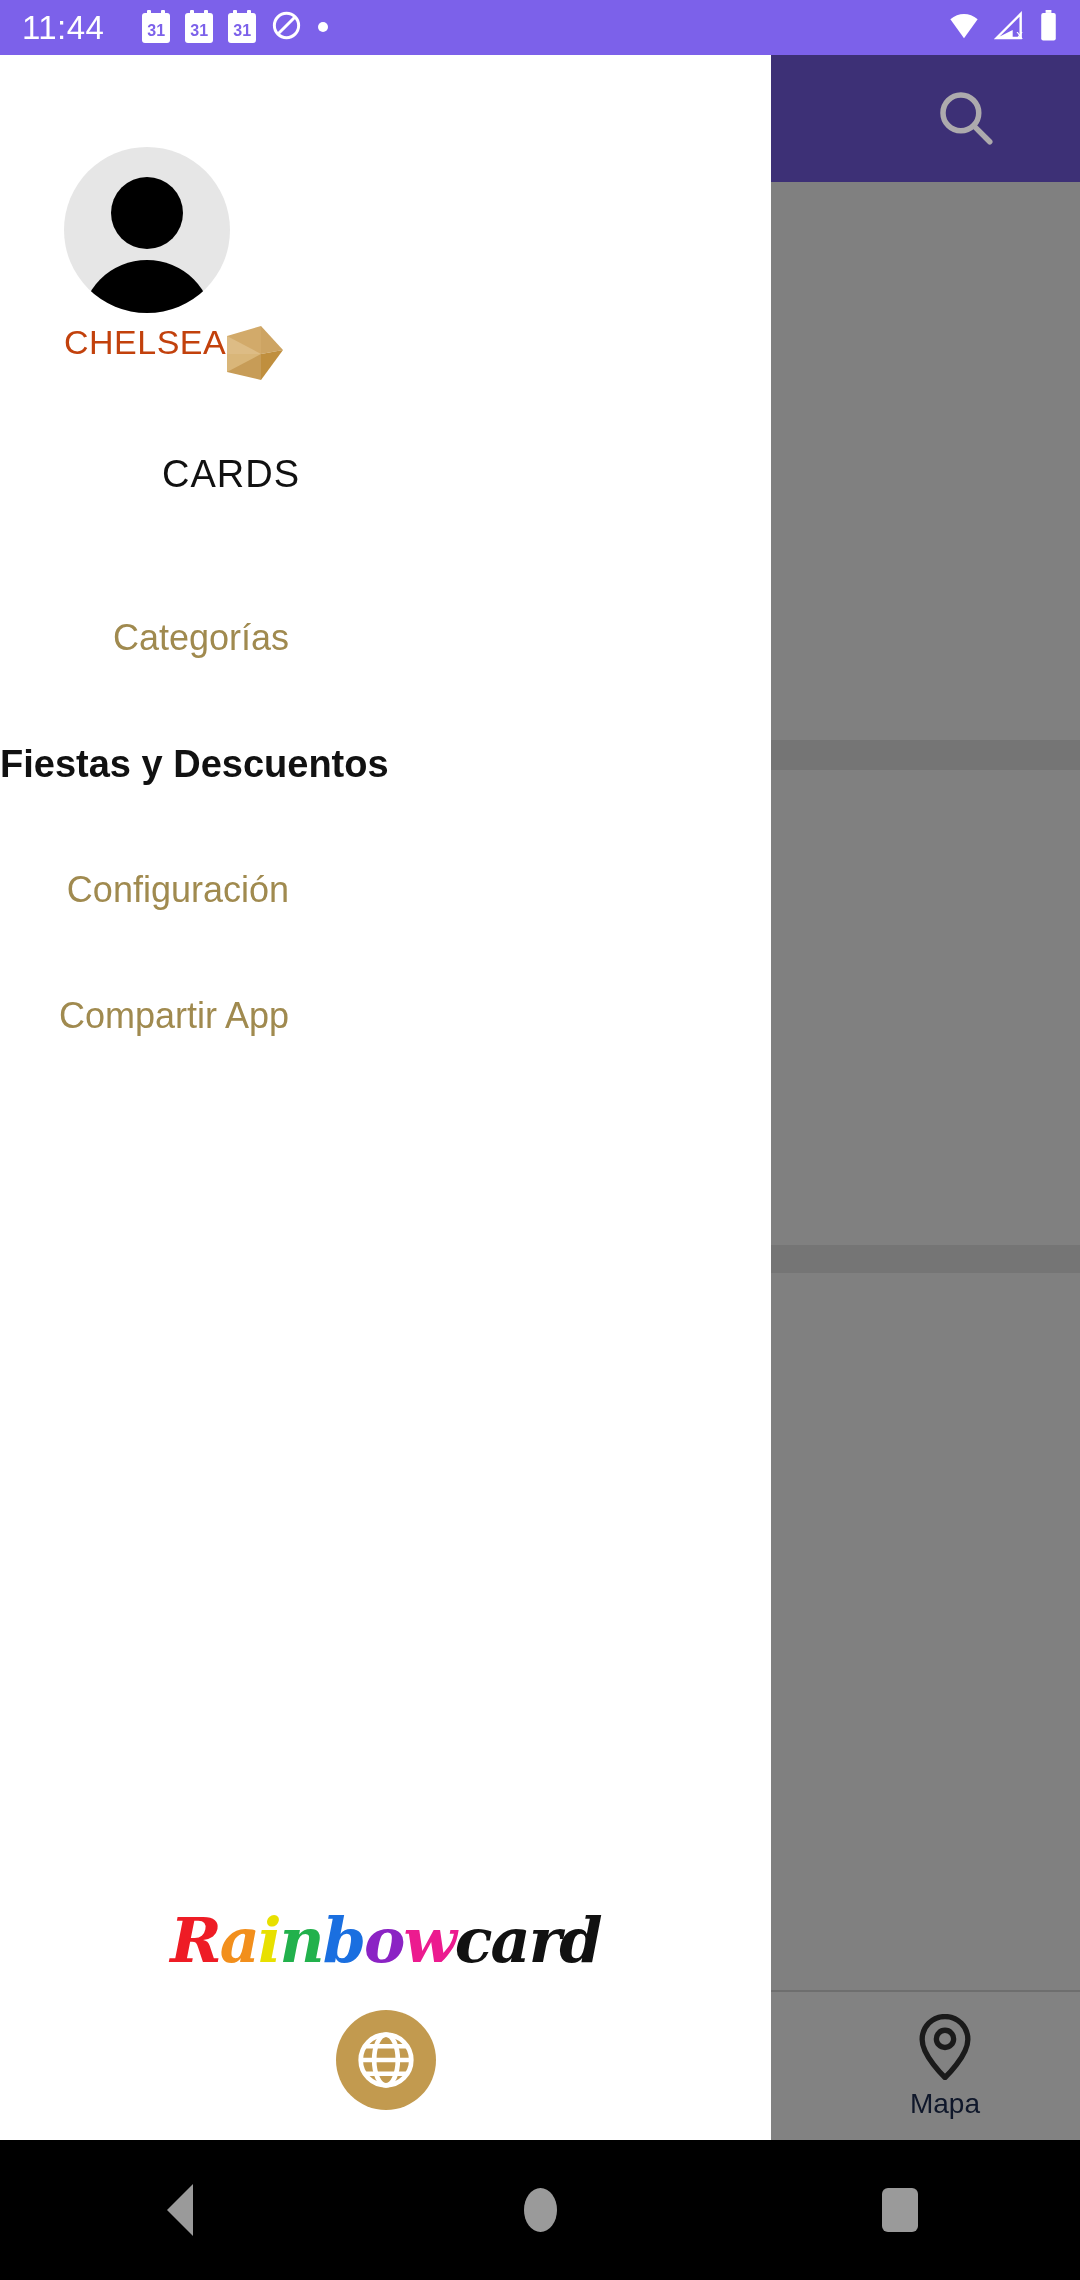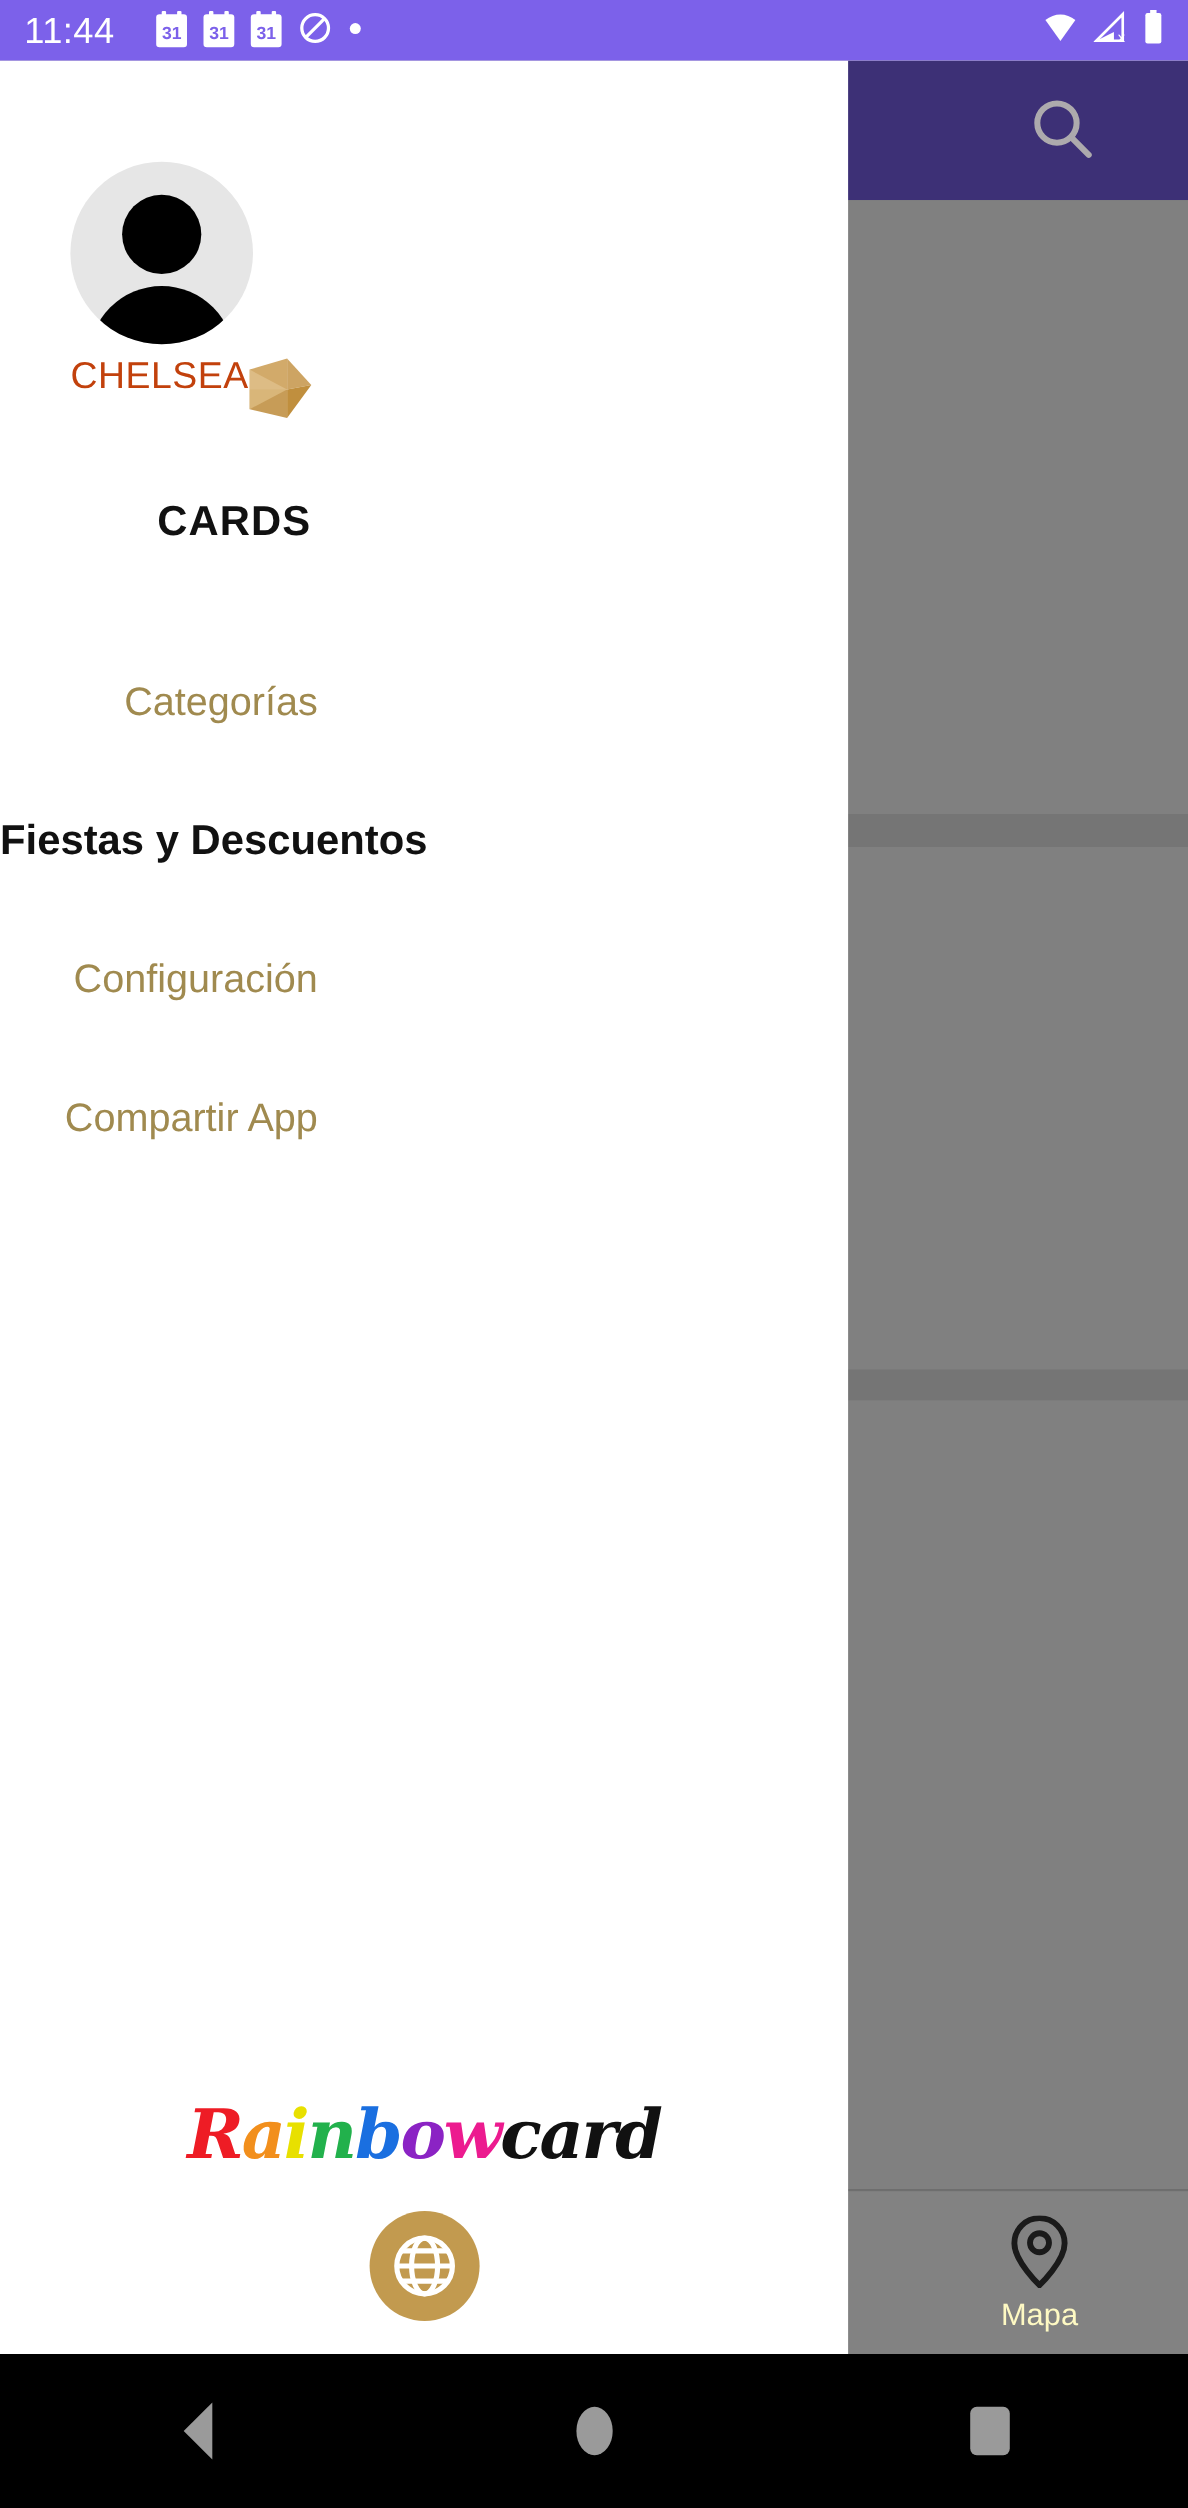--- a/index.html
+++ b/index.html
@@ -44,21 +44,21 @@
   #bg-band-1{ top:558px; height:30px; }
   #bg-band-2{ top:1063px; height:28px; }
   #bg-bottom-nav{
     position:absolute; left:0; bottom:0; width:100%; height:150px;
     background:#828282; border-top:2px solid #6e6e6e;
     display:flex; align-items:center; justify-content:flex-end;
   }
   .bnav-item{
     width:270px; display:flex; flex-direction:column; align-items:center; gap:6px;
   }
-  .bnav-label{ font-size:28px; color:#fef9c3; line-height:1; }
+  .bnav-label{ font-size:28px; color:#0f172a; line-height:1; }
 
   
   #drawer{
     position:absolute; left:0; top:55px; width:771px; height:2085px;
     background:#ffffff; z-index:30; overflow:hidden;
   }
 
   #profile{ position:absolute; left:64px; top:92px; width:170px; }
   #avatar{
     width:166px; height:166px; border-radius:50%; background:#e6e6e6;
@@ -73,22 +73,22 @@
     width:132px; height:110px; border-radius:66px 66px 0 0; background:#000;
   }
   #profile-name{
     margin-top:10px; text-align:left; font-size:34px; color:#c2410c; letter-spacing:0.5px;
     width:166px;
   }
 
   #brand{ position:absolute; right:482px; top:265px; width:auto; }
   #brand-logo{ width:80px; height:68px; }
   #brand-title{
-    position:absolute; right:488px; top:398px;
-    font-size:38px; font-weight:bold; color:#111; letter-spacing:1px;
+    position:absolute; right:471px; top:398px;
+    font-size:38px; font-weight:normal; color:#111; letter-spacing:1px;
   }
 
   #menu{ position:absolute; right:0; top:520px; width:771px; }
   .menu-item{
     display:block; text-align:right; padding:0 482px 0 0;
     height:126px; line-height:126px; font-size:36px; color:#a08a4f;
     white-space:nowrap; cursor:pointer;
   }
   .menu-item.active{ color:#111; font-weight:bold; font-size:38px; }
 

